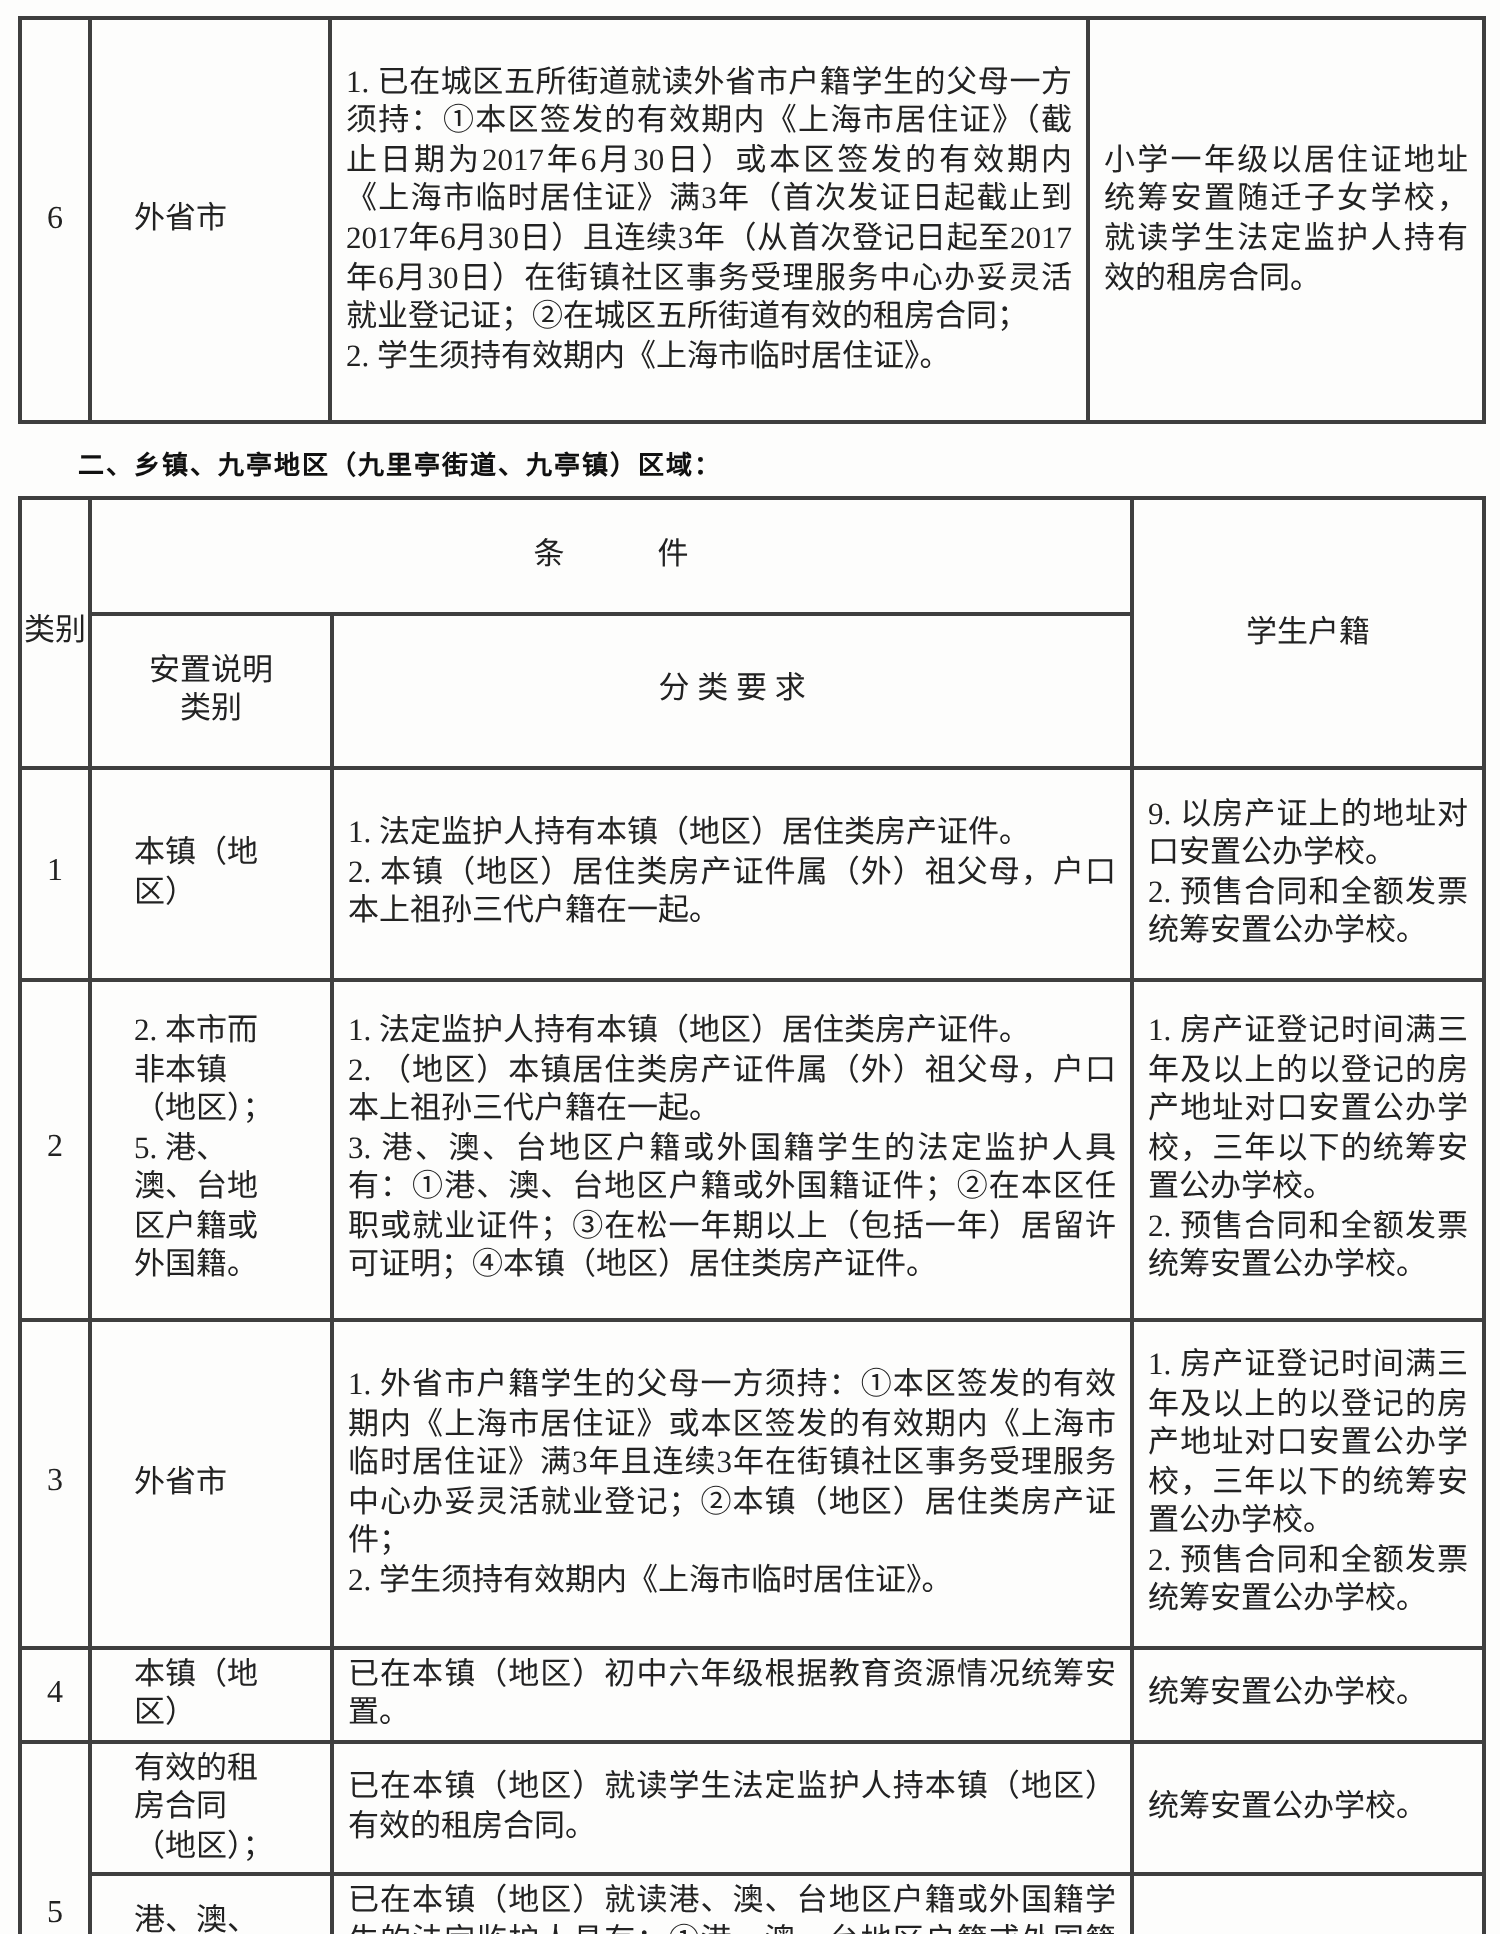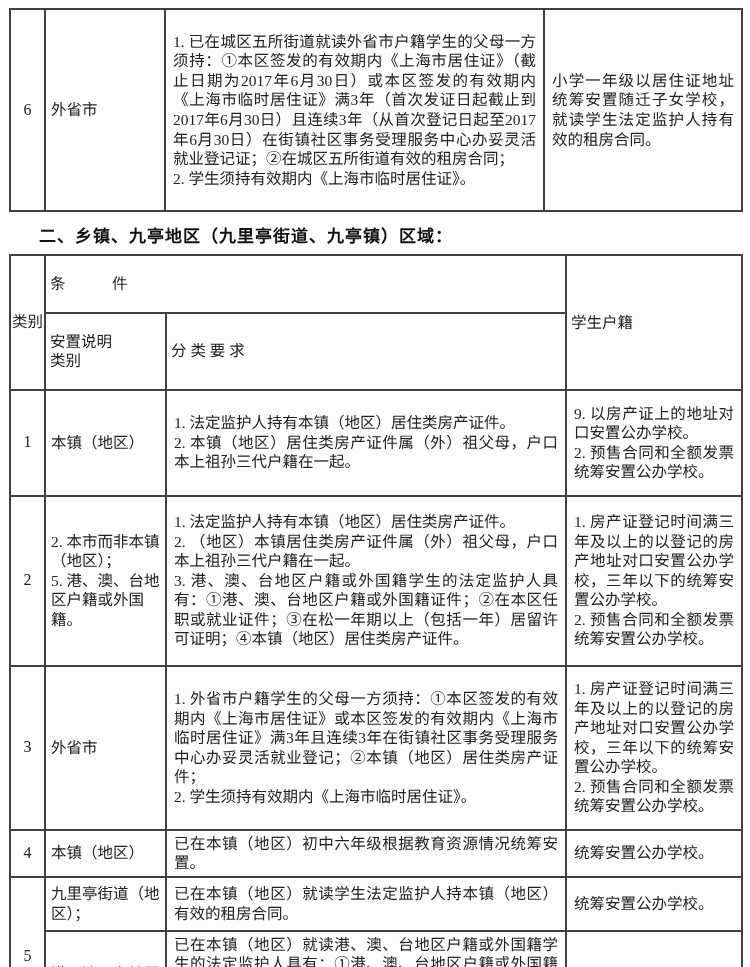--- a/index.html
+++ b/index.html
@@ -21,28 +21,28 @@
     color:#222;
   }
   td {
     border:2px solid #3f3f3f;
     vertical-align:middle;
     padding:3px 7px;
     overflow:hidden;
   }
   p.cp { margin:0; }
   .num-cell  { text-align:center; font-size:16px; padding:3px 2px; }
-  .cat-cell  { text-align:left; padding:3px 5px; }
+  .cat-cell  { text-align:left; padding:3px 21px; }
   .req-cell, .note-cell { text-align:justify; }
-  .hdr-cell  { padding:18px 4px;margin-top:27px; }
+  .hdr-cell  { text-align:center; padding:18px 4px;margin-top:27px; }
   .vert-cell { text-align:center; padding:2px 0; word-break:break-all; line-height:1.4; }
 
   .section-heading {
     font-weight:bold;
-    font-size:17px;
+    font-size:13px;
     padding:10px 0 7px 30px;
     color:#111;
     letter-spacing:1px;
   }
 </style>
 </head>
 <body>
 
 <div class="page">
 
@@ -140,21 +140,21 @@
       <td class="req-cell">
         <p class="cp">已在本镇（地区）初中六年级根据教育资源情况统筹安置。</p>
       </td>
       <td class="note-cell">
         <p class="cp">统筹安置公办学校。</p>
       </td>
     </tr>
 
     <tr style="height:54px">
       <td class="num-cell" rowspan="2">5</td>
-      <td class="cat-cell">九里亭街道（地区）；</td>
+      <td class="cat-cell">有效的租房合同（地区）；</td>
       <td class="req-cell">
         <p class="cp">已在本镇（地区）就读学生法定监护人持本镇（地区）有效的租房合同。</p>
       </td>
       <td class="note-cell">
         <p class="cp">统筹安置公办学校。</p>
       </td>
     </tr>
 
     <tr style="height:94px">
       <td class="cat-cell">港、澳、台地区户籍或外国籍。</td>

